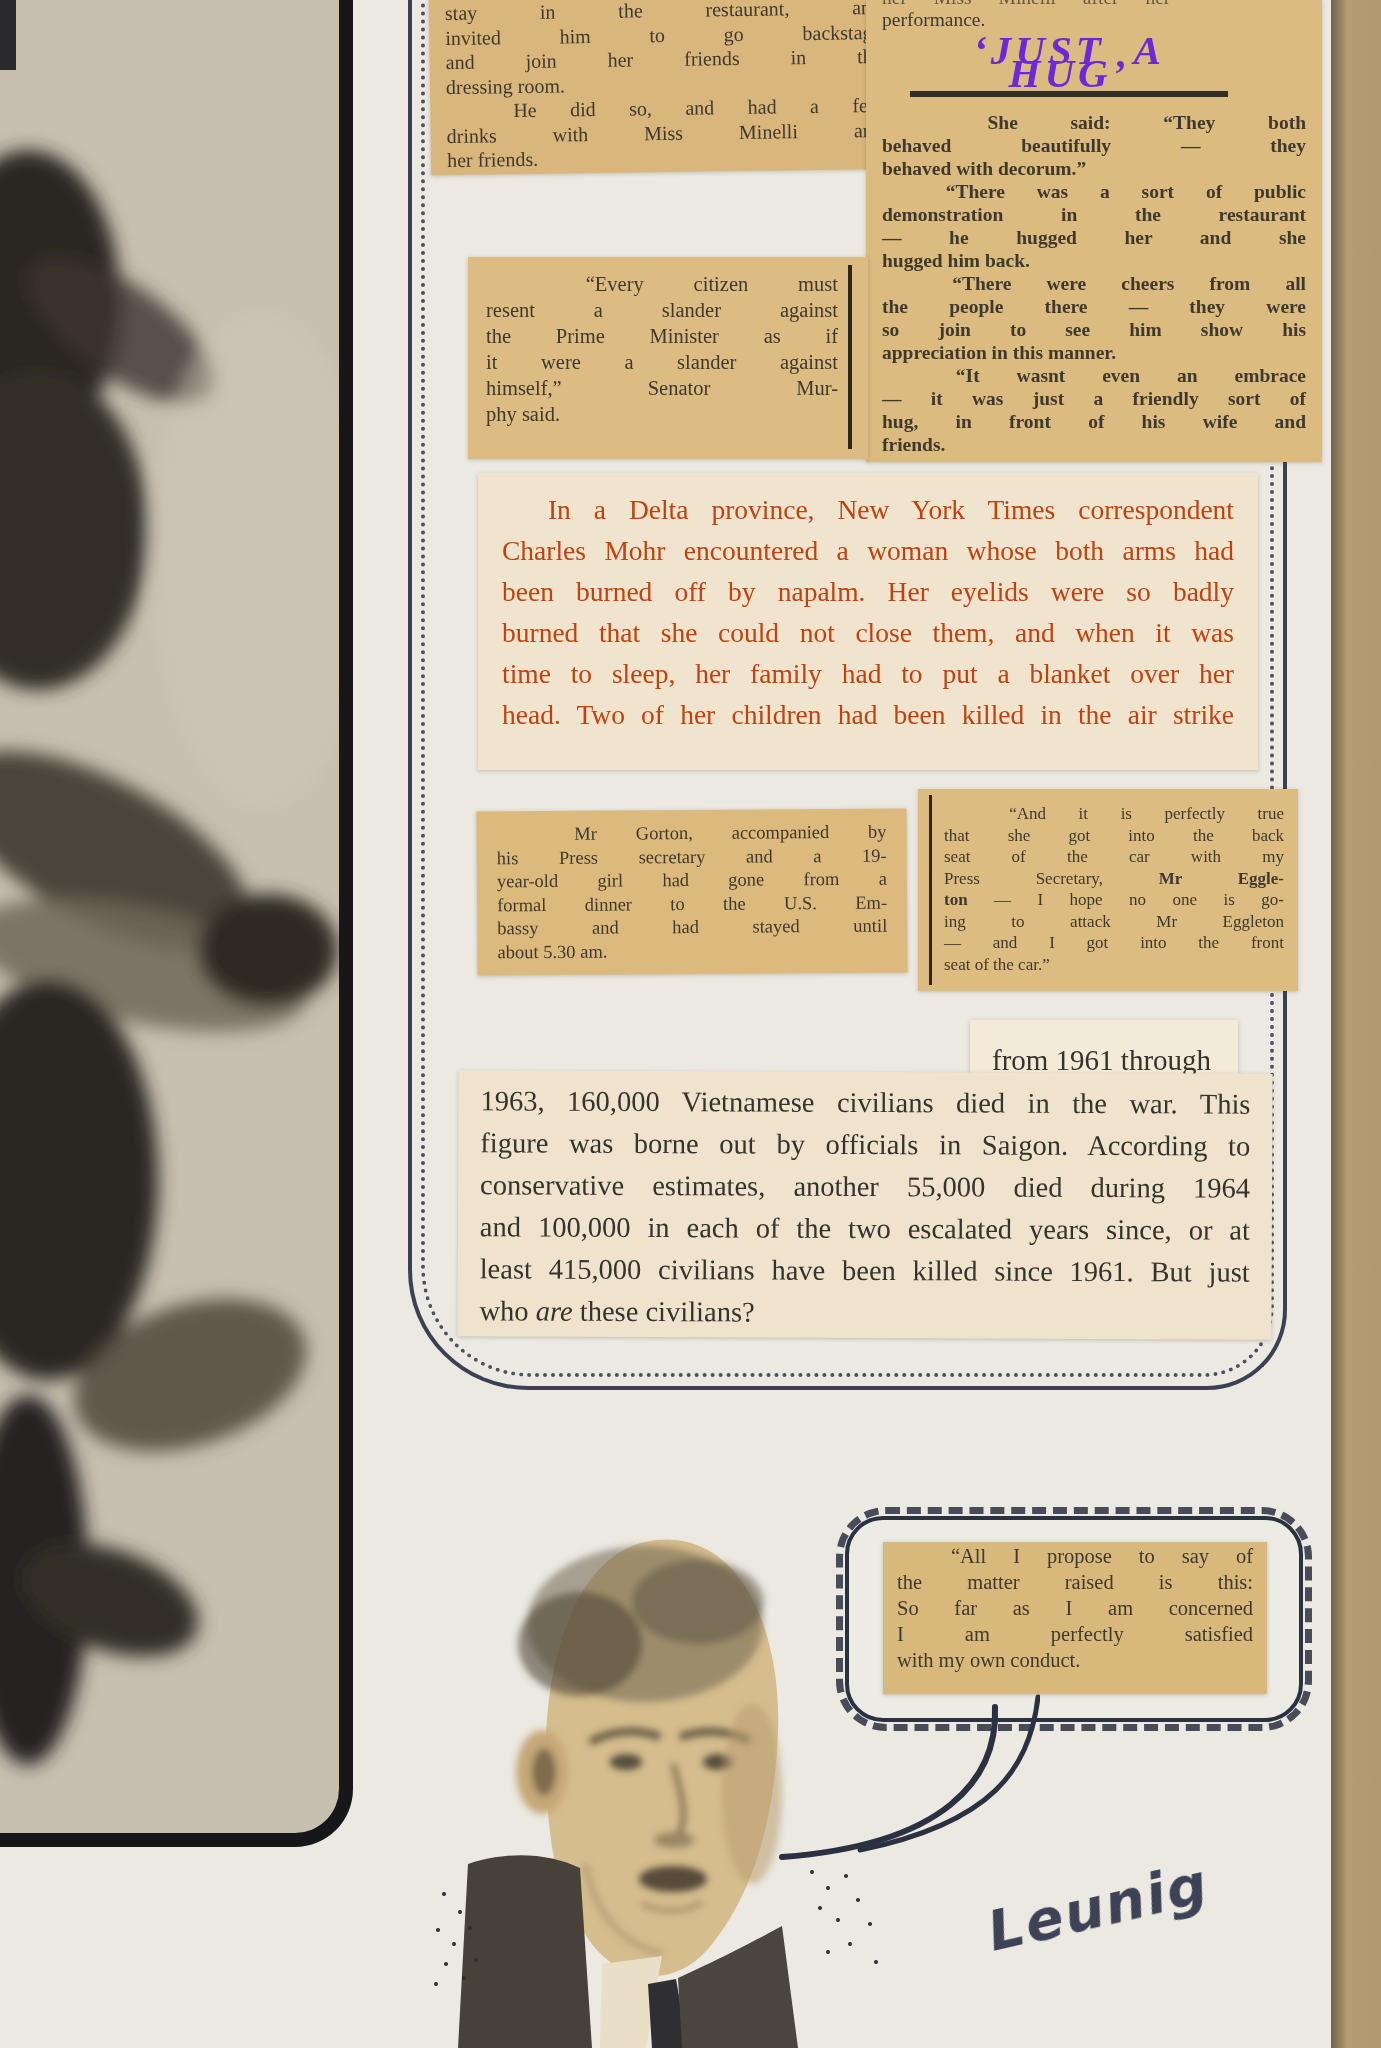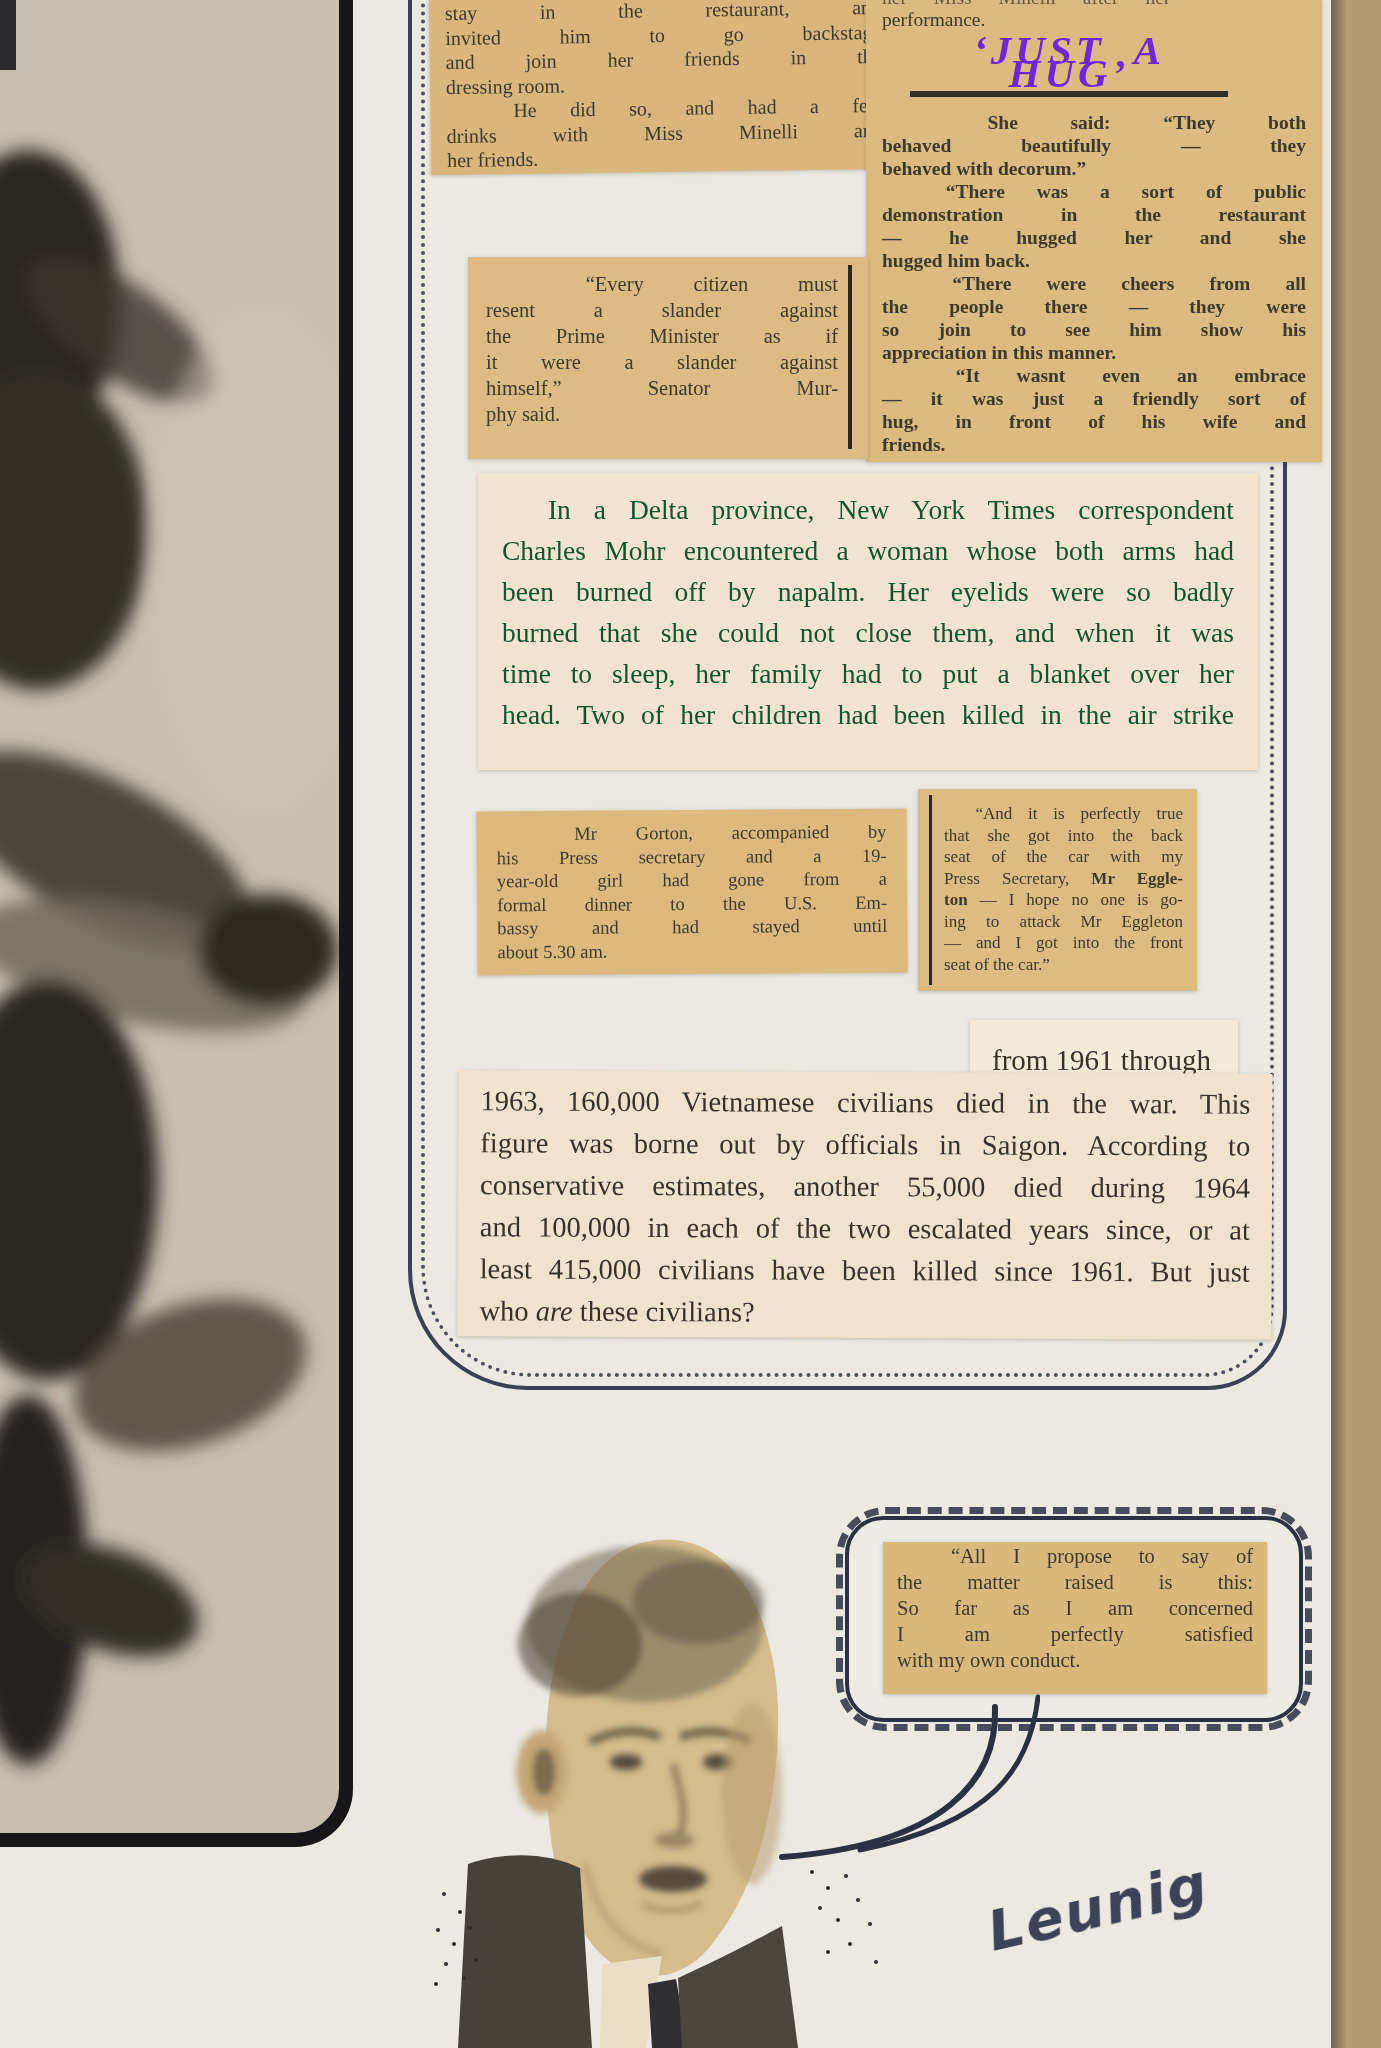--- a/index.html
+++ b/index.html
@@ -34,24 +34,24 @@
   .hug-fragment{height:8px;overflow:hidden;}
   .hug-fragment .frag{margin-top:-14px;opacity:.75;word-spacing:22px;}
   .hug-headline{font-size:41px;font-weight:bold;font-style:italic;letter-spacing:4px;
     word-spacing:16px;margin:8px 0 0 28px;width:318px;text-align:center;
     border-bottom:6px solid #332e25;padding-bottom:6px;color:#6d28d9;}
   .hug-body{margin-top:14px;font-weight:bold;}
   .clip-murphy{left:468px;top:257px;width:352px;height:188px;background:#ddbc83;
     padding:14px 30px 0 18px;font-size:20.5px;line-height:26px;}
   .clip-murphy::after{content:"";position:absolute;top:8px;bottom:10px;right:16px;width:4px;background:#2c2821;}
   .clip-delta{left:478px;top:473px;width:780px;height:297px;background:#f0e4cf;
-    padding:16px 24px;font-size:27.5px;line-height:41px;color:#14532d;box-sizing:border-box;}
+    padding:16px 24px;font-size:27.5px;line-height:41px;color:#c2410c;box-sizing:border-box;}
   .clip-gorton{left:477px;top:810px;width:430px;height:164px;background:#dcba7e;
     padding:12px 20px;font-size:18.5px;line-height:23.5px;transform:rotate(-0.4deg);box-sizing:border-box;}
-  .clip-eggleton{left:918px;top:789px;width:279px;height:202px;background:#ddbc82;
+  .clip-eggleton{left:918px;top:789px;width:380px;height:202px;background:#ddbc82;
     padding:14px 14px 11px 26px;font-size:17px;line-height:21.5px;box-sizing:border-box;}
   .clip-eggleton::before{content:"";position:absolute;top:6px;bottom:6px;left:11px;width:3px;background:#2c2821;}
   .clip-f61{left:970px;top:1020px;width:268px;height:78px;background:#f3ead8;
     font-size:29px;color:#36322c;padding:24px 0 0 22px;box-sizing:border-box;}
   .clip-f63{left:458px;top:1072px;width:814px;height:266px;background:#efe3cd;
     padding:10px 22px;font-size:28.5px;line-height:42px;color:#36322c;
     transform:rotate(0.25deg);box-sizing:border-box;}
 
   
   .bubble-small{position:absolute;left:845px;top:1516px;width:450px;height:198px;

